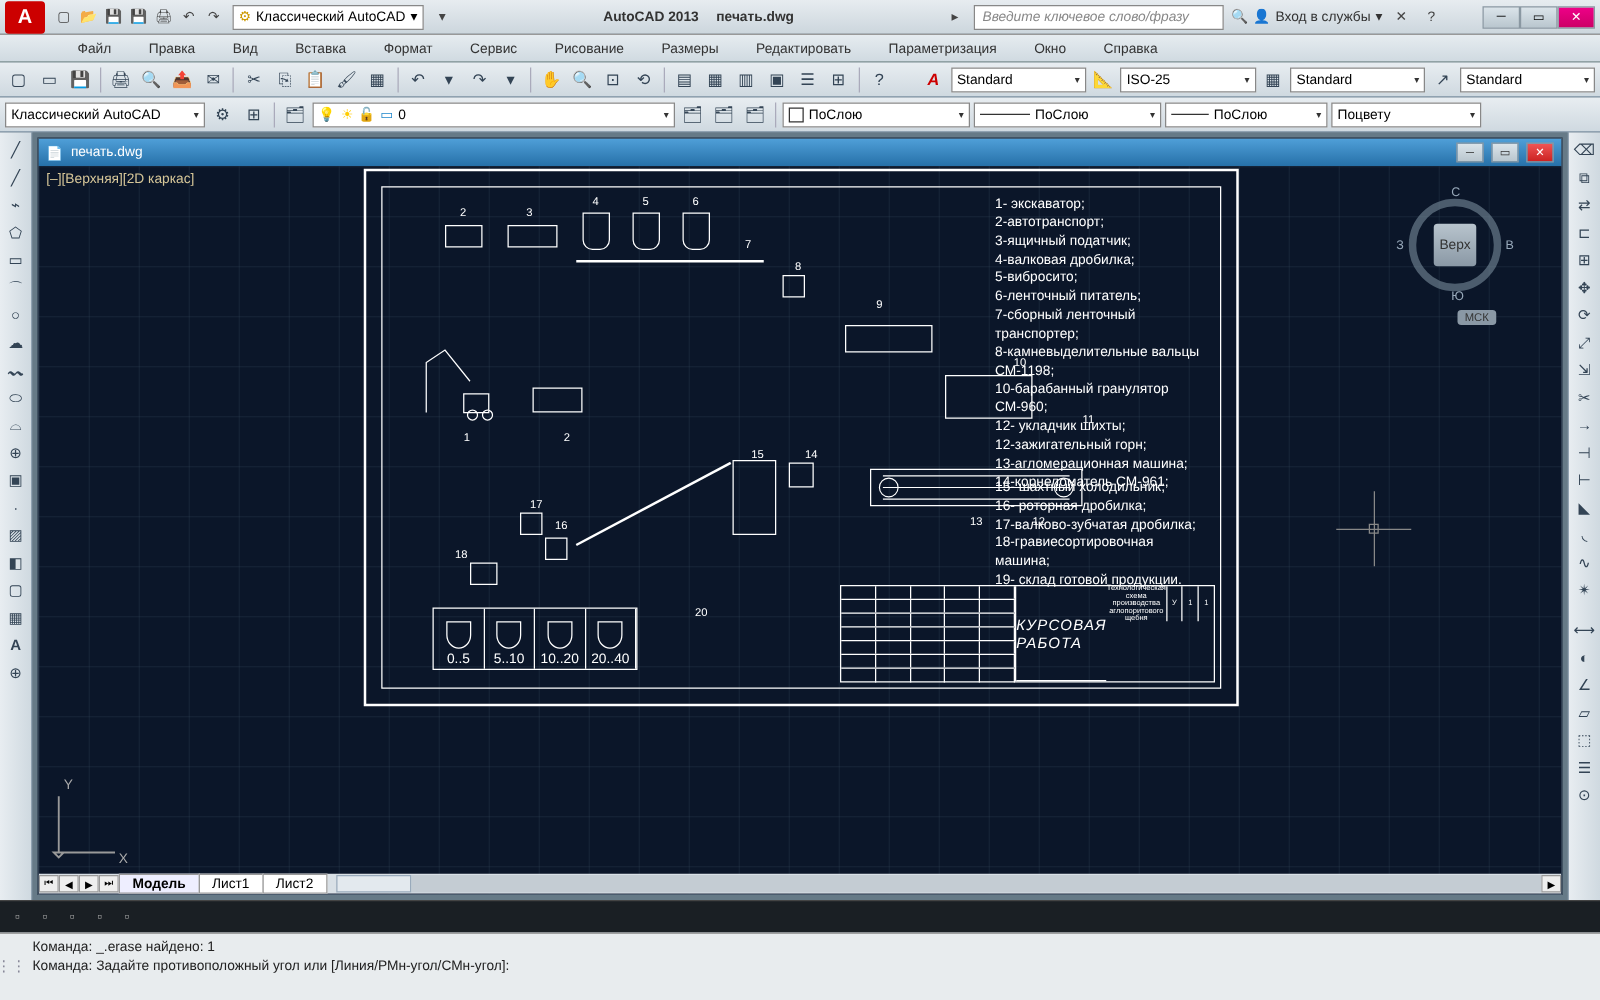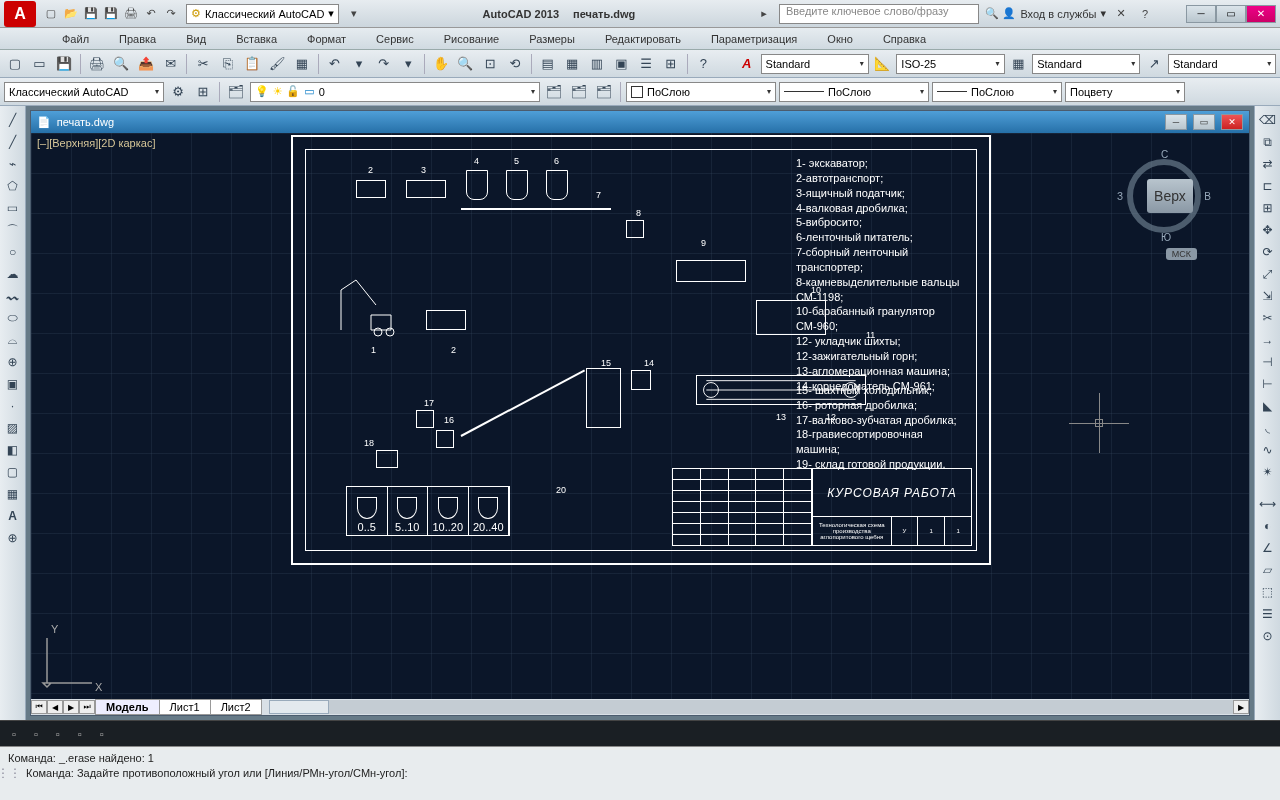--- a/index.html
+++ b/index.html
@@ -4,21 +4,21 @@
 <style>
 *{margin:0;padding:0;box-sizing:border-box;font-family:Tahoma,Arial,sans-serif;font-size:11px;user-select:none}
 body{width:1280px;height:800px;background:#5a6e7a;overflow:hidden;position:relative}
 .titlebar{height:28px;background:linear-gradient(#e7ecf0,#ccd6dd);display:flex;align-items:center;padding:0 4px;gap:6px;border-bottom:1px solid #999}
 .app-icon{width:32px;height:26px;background:#c00;display:flex;align-items:center;justify-content:center;color:#fff;font-weight:bold;font-size:16px;border-radius:3px}
 .qat{display:flex;gap:2px;align-items:center}
 .qat-btn{width:18px;height:18px;display:flex;align-items:center;justify-content:center;color:#444;cursor:pointer}
 .ws-combo{display:flex;align-items:center;background:#fff;border:1px solid #888;height:20px;padding:0 4px;gap:4px}
 .ws-combo .gear{color:#c90}
 .title-center{flex:1;display:flex;align-items:center;gap:14px;justify-content:center;color:#333;font-weight:bold}
-.search-box{background:#fff;border:1px solid #888;height:20px;padding:0 6px;width:200px;color:#888;display:flex;}
+.search-box{background:#fff;border:1px solid #888;height:20px;padding:0 6px;width:200px;color:#888;font-style:italic;display:flex;align-items:center}
 .signin{display:flex;align-items:center;gap:4px;color:#333}
 .win-controls{display:flex;gap:0}
 .win-btn{width:30px;height:18px;background:linear-gradient(#dbe4ea,#b9c6ce);border:1px solid #8a98a2;display:flex;align-items:center;justify-content:center;cursor:pointer;font-size:10px}
 .win-btn.close{background:linear-gradient(#e08,#c06);color:#fff}
 .menubar{height:22px;background:linear-gradient(#e6ecf0,#d0dae1);display:flex;align-items:center;padding:0 20px 0 56px;gap:18px;border-bottom:1px solid #9aa}
 .menu-item{color:#333;cursor:pointer;padding:2px 6px}
 .toolbar-row{height:28px;background:linear-gradient(#e8edf1,#cfd9e0);display:flex;align-items:center;padding:0 4px;gap:3px;border-bottom:1px solid #9ab}
 .tbtn{width:22px;height:22px;display:flex;align-items:center;justify-content:center;color:#345;cursor:pointer;border:1px solid transparent;font-size:13px}
 .tsep{width:1px;height:20px;background:#aab;margin:0 2px}
 .tcombo{background:#fff;border:1px solid #888;height:20px;display:flex;align-items:center;padding:0 4px;gap:4px}
@@ -37,33 +37,33 @@
 .vp-label{position:absolute;top:4px;left:6px;color:#d6c698}
 .drawing-sheet{position:absolute;top:2px;left:260px;width:700px;height:430px;border:2px solid #fff}
 .drawing-sheet .inner{position:absolute;inset:12px;border:1px solid #fff}
 .legend{position:absolute;color:#fff;font-size:9px;line-height:1.35}
 .legend.top{top:6px;right:10px;width:170px}
 .legend.bottom{bottom:78px;right:10px;width:170px}
 .title-block{position:absolute;bottom:4px;right:4px;width:300px;height:78px;border:1px solid #fff;display:flex}
 .tb-left{width:140px;border-right:1px solid #fff}
 .tb-left .r{height:11px;border-bottom:1px solid #fff;display:flex}
 .tb-left .r span{border-right:1px solid #fff;flex:1;font-size:6px;color:#fff;text-align:center}
-.tb-right{flex:1;display:flex;flex-direction:column}
+.tb-right{flex:1;display:flex;flex-direction:row}
 .tb-right .big{flex:1;border-bottom:1px solid #fff;display:flex;align-items:center;justify-content:center;color:#fff;font-style:italic;font-size:12px;letter-spacing:1px}
 .tb-right .sm{height:28px;display:flex}
 .tb-right .sm>div{border-right:1px solid #fff;flex:1;font-size:6px;color:#fff;display:flex;align-items:center;justify-content:center;text-align:center}
 .bins{position:absolute;bottom:14px;left:40px;width:164px;height:50px;border:1px solid #fff;display:flex}
 .bins>div{flex:1;border-right:1px solid #fff;display:flex;flex-direction:column;align-items:center;justify-content:flex-end;font-size:8px;color:#fff;gap:2px;padding-bottom:2px}
 .bins>div::before{content:'';width:18px;height:20px;border:1px solid #fff;border-radius:0 0 50% 50%}
 .num-label{position:absolute;color:#fff;font-size:9px}
 .equip{position:absolute;border:1px solid #fff;color:#fff}
 .ucs{position:absolute;bottom:20px;left:6px;color:#aaa;font-size:11px}
 .viewcube{position:absolute;top:18px;right:40px;width:90px;height:90px}
 .viewcube .ring{position:absolute;inset:8px;border:6px solid rgba(120,140,155,0.6);border-radius:50%}
-.viewcube .cube{position:absolute;top:28px;left:28px;width:46px;height:34px;background:linear-gradient(#b8c4cd,#8a98a5);display:flex;align-items:center;justify-content:center;color:#333;font-size:14px;border-radius:3px}
+.viewcube .cube{position:absolute;top:28px;left:28px;width:34px;height:34px;background:linear-gradient(#b8c4cd,#8a98a5);display:flex;align-items:center;justify-content:center;color:#333;font-size:11px;border-radius:3px}
 .viewcube .dir{position:absolute;color:#9ab;font-size:10px}
 .wcs-badge{position:absolute;top:115px;right:52px;background:#8a98a5;color:#333;padding:1px 6px;border-radius:3px;font-size:9px}
 .cursor{position:absolute;top:260px;right:120px;width:60px;height:60px}
 .cursor::before,.cursor::after{content:'';position:absolute;background:#888}
 .cursor::before{width:60px;height:1px;top:30px}
 .cursor::after{height:60px;width:1px;left:30px}
 .cursor .box{position:absolute;top:26px;left:26px;width:8px;height:8px;border:1px solid #888}
 .hscroll{position:absolute;bottom:0;left:0;right:0;height:16px;background:#d9e0e6;display:flex;align-items:center}
 .hscroll .tab{padding:1px 10px;background:#fff;border:1px solid #999;margin-right:-1px;cursor:pointer;font-size:11px}
 .hscroll .tab.active{background:#eef;font-weight:bold}
@@ -507,15 +507,15 @@
 <div class="statusbar">
   <div class="sb-btn">▫</div>
   <div class="sb-btn">▫</div>
   <div class="sb-btn">▫</div>
   <div class="sb-btn">▫</div>
   <div class="sb-btn">▫</div>
 </div>
 
 <div class="cmdline">
   <div class="handle">⋮⋮</div>
-  <div style="">Команда: _.erase найдено: 1</div>
+  <div style="margin-left:18px">Команда: _.erase найдено: 1</div>
   <div style="margin-left:18px">Команда: Задайте противоположный угол или [Линия/РМн-угол/СМн-угол]:</div>
 </div>
 
 </body></html>

